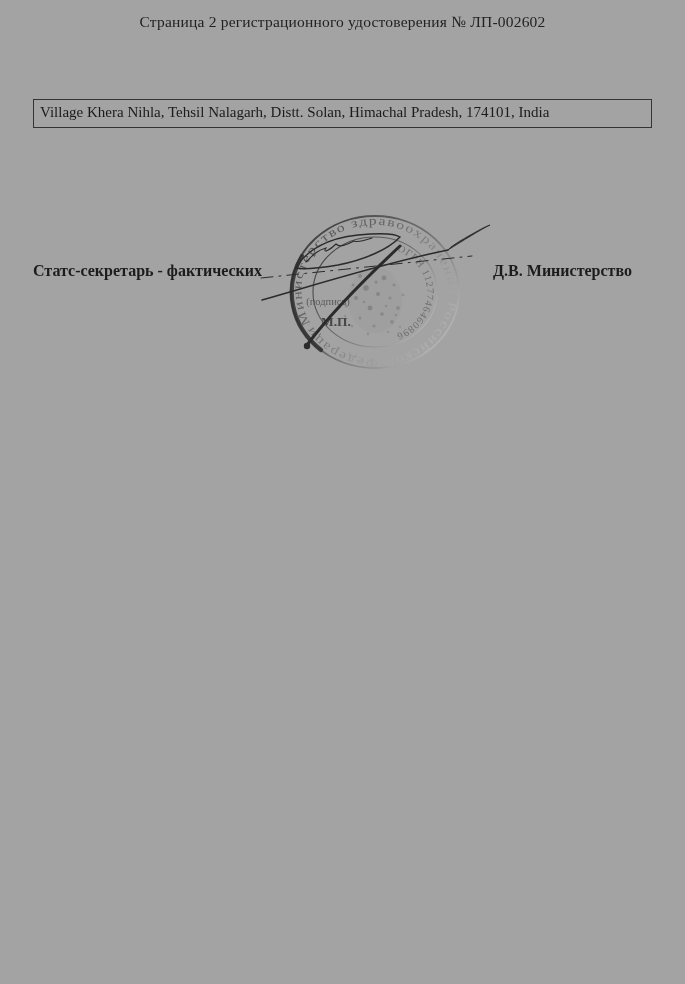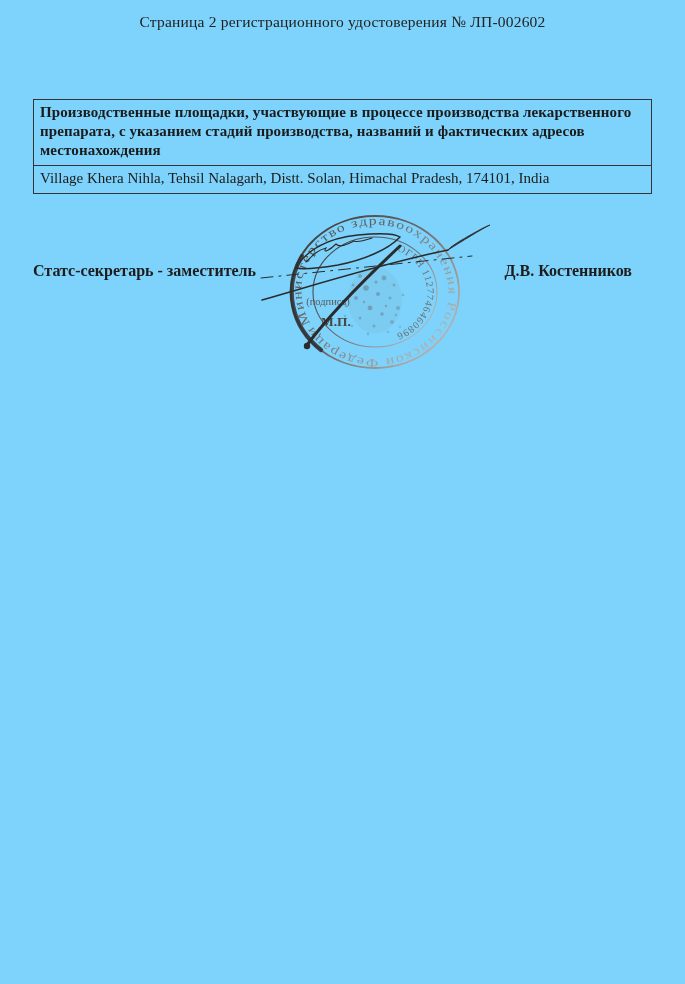--- a/index.html
+++ b/index.html
@@ -5,21 +5,21 @@
   html, body { margin: 0; padding: 0; }
   body {
     width: 685px; height: 984px;
     background: #ffffff;
     font-family: "Liberation Serif", serif;
     color: #1c1c1c;
   }
   .page {
     position: relative;
     width: 685px; height: 984px;
-    background: #7dd3fc;
+    background: #a3a3a3;
     overflow: hidden;
   }
   .doc-title {
     position: absolute;
     top: 13px; left: 0; width: 100%;
     text-align: center;
     font-size: 15.5px;
     letter-spacing: 0.2px;
     color: #222;
   }
@@ -86,33 +86,30 @@
 </head>
 <body>
 
 <div class="page">
 
   <div class="doc-title">Страница 2 регистрационного удостоверения № ЛП-002602</div>
 
   <table class="prod-table">
     <tbody>
       <tr>
-        <td colspan="2" class="header-cell">Производственные площадки, участвующие в процессе производства лекарственного препарата, с указанием стадий производства, названий и фактических адресов местонахождения</td>
-      </tr>
-      <tr>
         <td colspan="2" class="address-cell">Village Khera Nihla, Tehsil Nalagarh, Distt. Solan, Himachal Pradesh, 174101, India</td>
       </tr>
     </tbody>
   </table>
 
   <div class="sig-block">
     <div class="sig-title">
-      <div>Статс-секретарь - заместитель</div>
+      <div>Статс-секретарь - фактических</div>
     </div>
-    <div class="sig-name">Д.В. Костенников</div>
+    <div class="sig-name">Д.В. Министерство</div>
   </div>
 
   <div class="stamp-wrap">
     <svg width="260" height="180" viewBox="0 0 260 180">
       <defs>
         <linearGradient id="fade" x1="0" y1="0" x2="1" y2="0.7">
           <stop offset="0" stop-color="#343434"></stop>
           <stop offset="0.55" stop-color="#6a6a6a"></stop>
           <stop offset="1" stop-color="#b5b5b5"></stop>
         </linearGradient>

